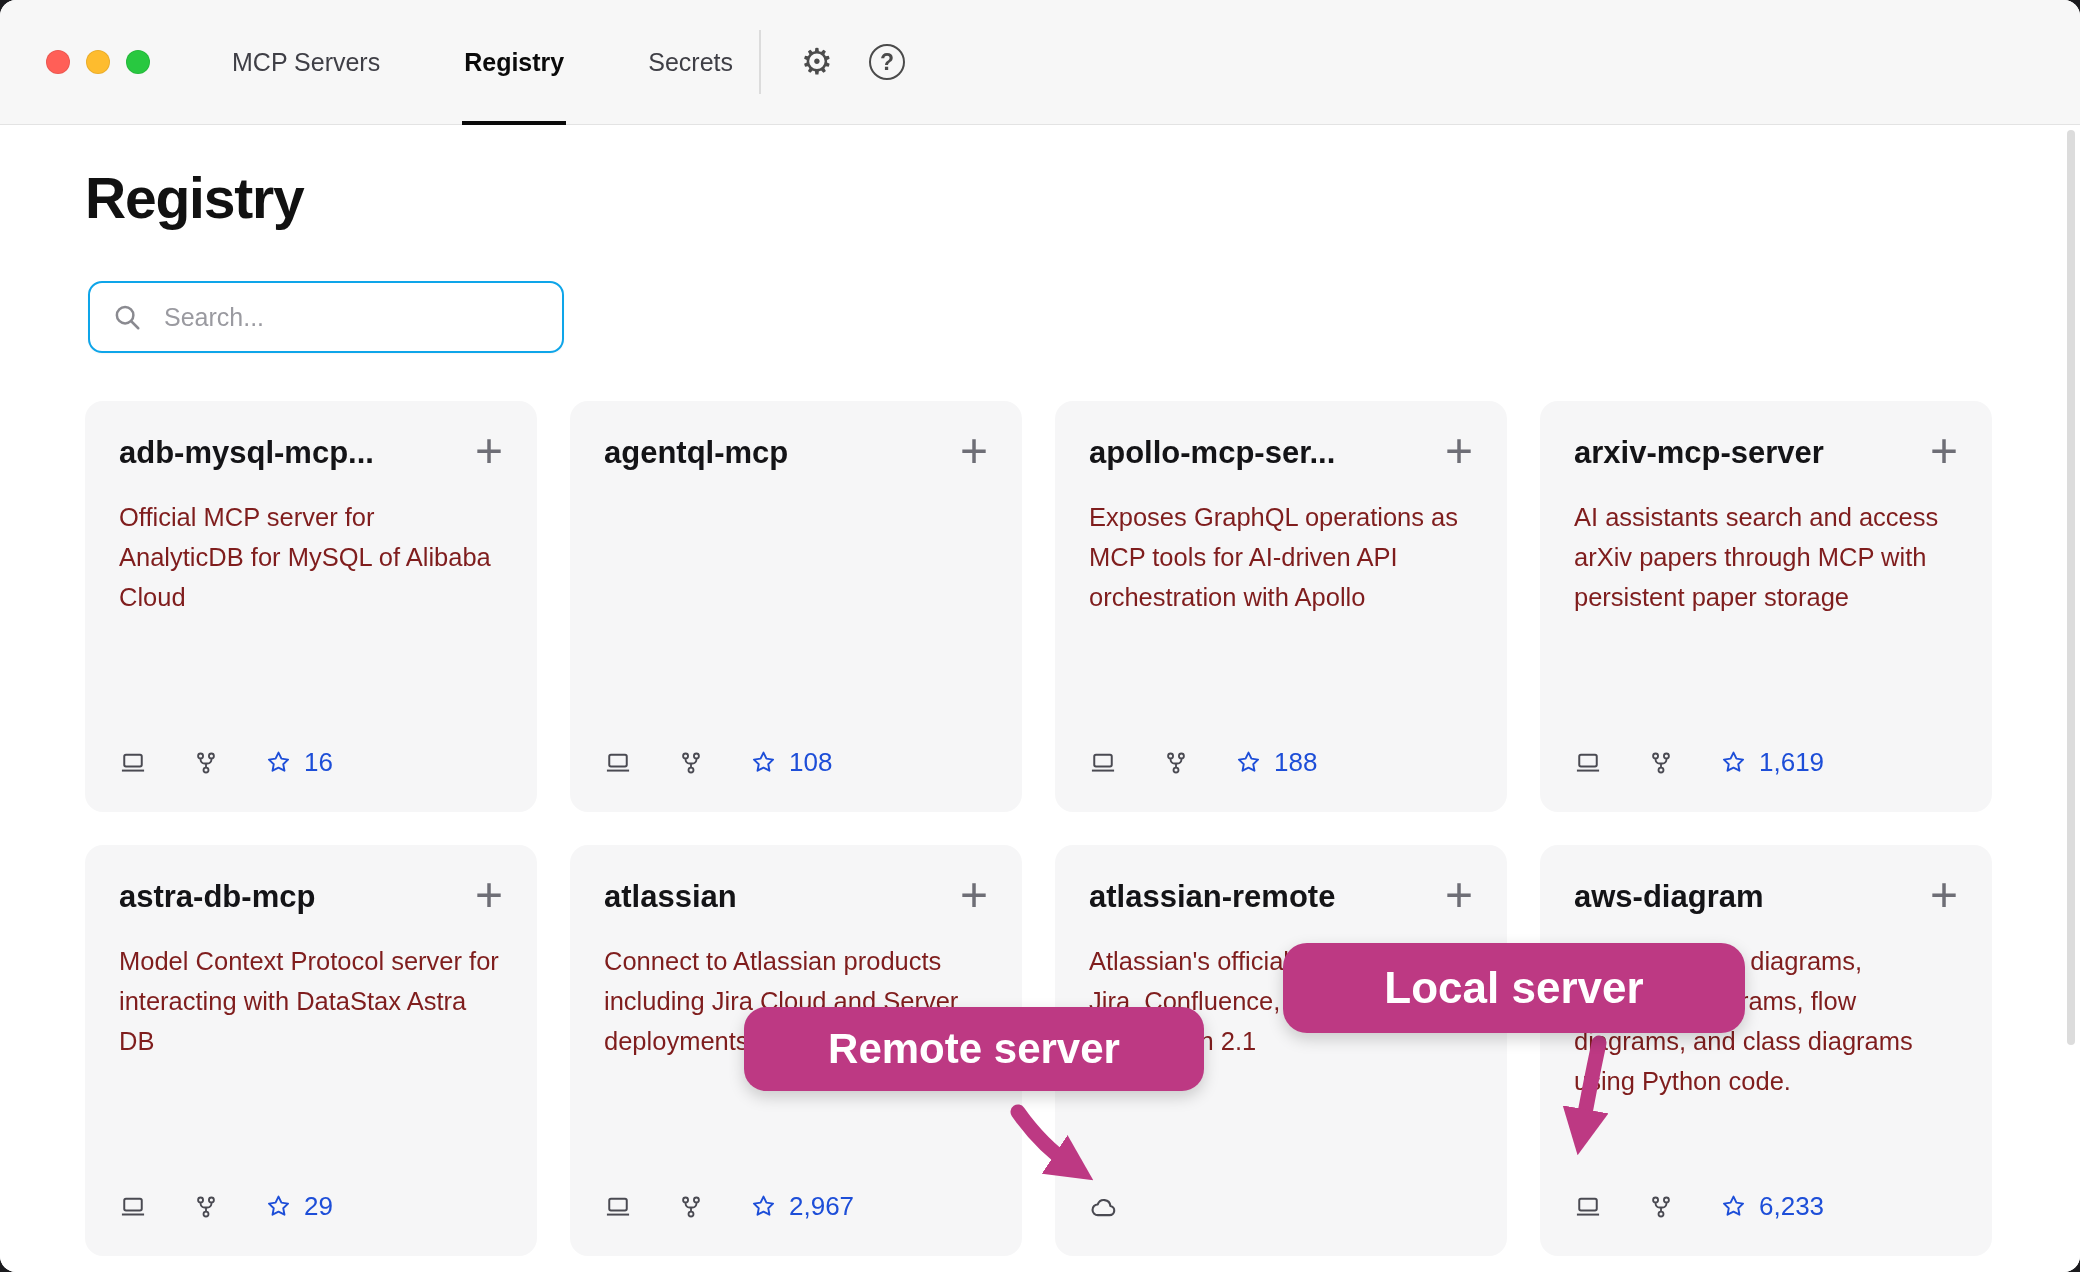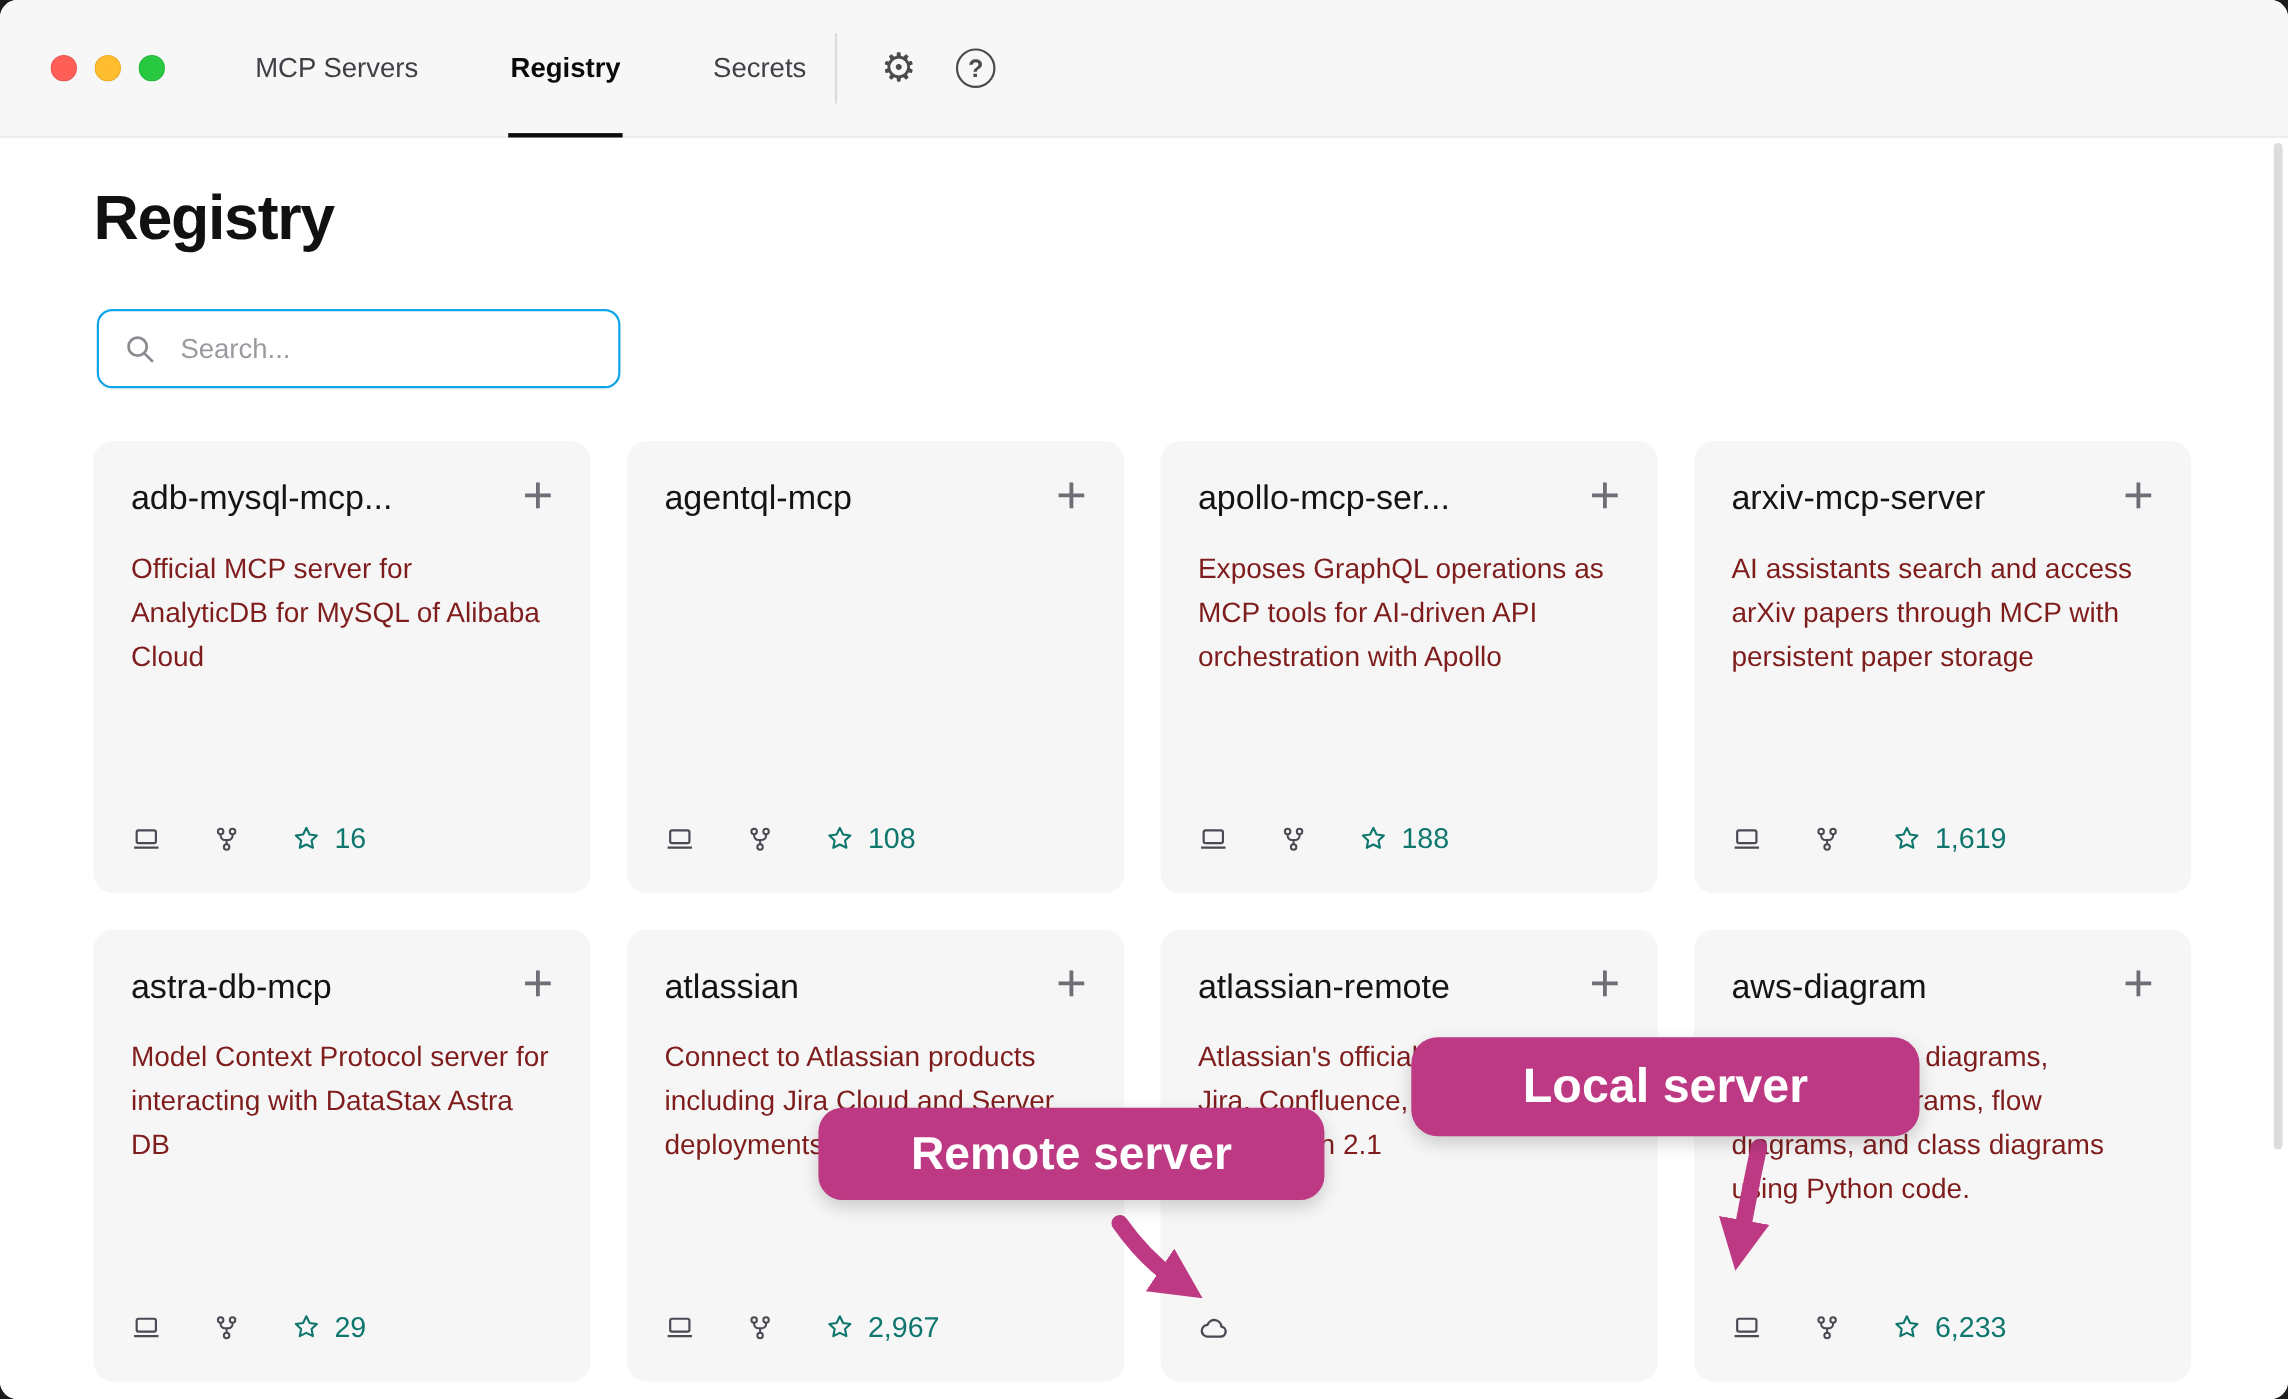--- a/index.html
+++ b/index.html
@@ -39,28 +39,28 @@
                   outline:none; box-shadow:0 1px 2px rgba(0,0,0,.04); }
   .search-input::placeholder { color:#9a9aa0; }
   .search-icon { position:absolute; left:24px; top:50%; transform:translateY(-50%);
                  color:#8a8a90; display:flex; pointer-events:none; }
 
   .grid { margin:48px 0 0 85px; display:grid; grid-template-columns:repeat(4,452px);
           grid-auto-rows:411px; gap:33px; }
   .card { background:#f6f6f7; border-radius:18px; padding:34px; display:flex;
           flex-direction:column; cursor:pointer; }
   .card-head { display:flex; justify-content:space-between; align-items:flex-start; }
-  .card-title { font-size:31px; font-weight:400; color:#141417; white-space:nowrap;
+  .card-title { font-size:31px; font-weight:700; color:#141417; white-space:nowrap;
                 overflow:hidden; }
   .add-btn { background:none; border:none; font-size:48px; font-weight:300; line-height:32px;
              color:#6e6e76; cursor:pointer; padding-left:10px; }
   .card-desc { margin-top:26px; font-size:25.5px; line-height:40px; color:#7f1d1d; }
   .card-foot { margin-top:auto; display:flex; align-items:center; gap:46px; color:#4a4a52; }
   .ficon { display:flex; align-items:center; }
-  .stars { display:flex; align-items:center; gap:12px; font-size:26px; color:#0f766e; }
+  .stars { display:flex; align-items:center; gap:12px; font-size:26px; color:#1d4ed8; }
 
   
   .anno-pill { position:absolute; color:#fff; font-weight:700; display:flex;
                align-items:center; justify-content:center; z-index:20;
                box-shadow:0 6px 16px rgba(0,0,0,.18); }
   #remote-pill { left:720px; top:1007px; width:460px; height:84px; border-radius:22px;
                  font-size:42px;margin-left:24px; }
   #local-pill  { left:1283px; top:943px; width:462px; height:90px; border-radius:24px;
                  font-size:44px; }
   .anno-svg { position:absolute; left:0; top:0; width:2080px; height:1272px; z-index:19;

